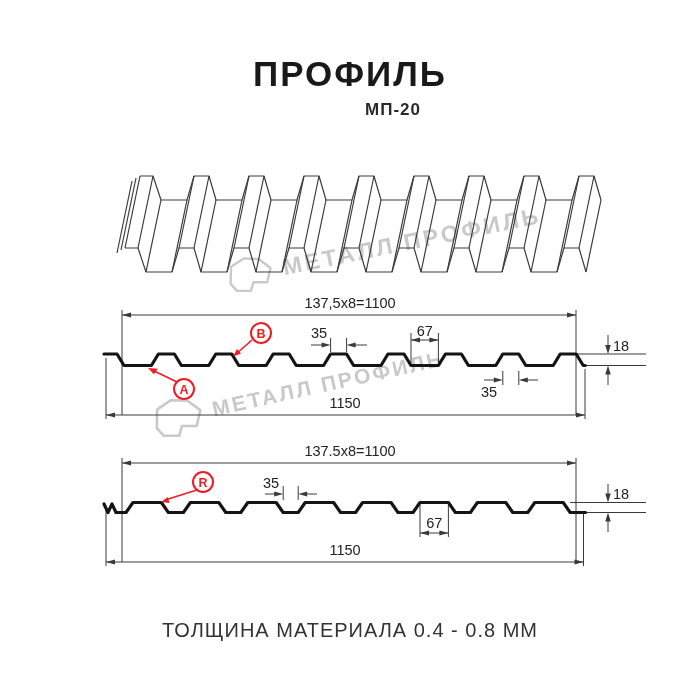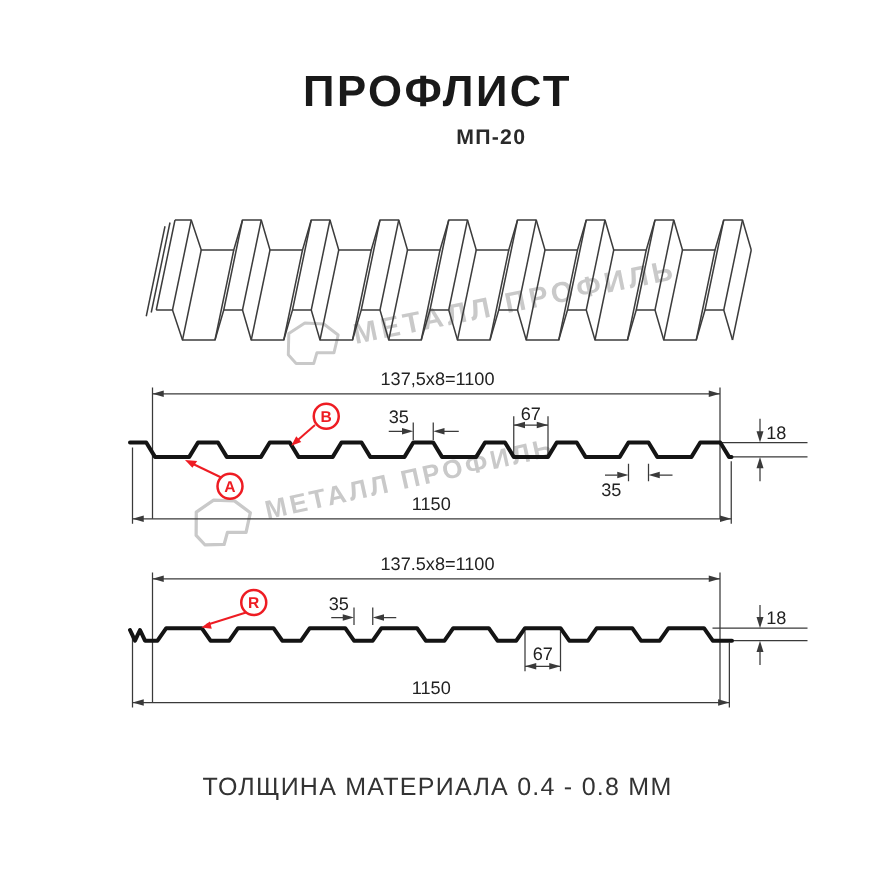--- a/index.html
+++ b/index.html
@@ -27,21 +27,21 @@
   .callout-circle{fill:#fff;stroke:#ee1c23;stroke-width:2;}
   .callout-text{font-family:"Liberation Sans",sans-serif;font-size:12.5px;font-weight:700;fill:#ee1c23;}
   .callout-line{stroke:#ee1c23;stroke-width:1.6;fill:none;}
   .callout-head{fill:#ee1c23;stroke:none;}
 </style>
 </head>
 <body>
 
 <div class="stage">
 
-  <div class="title">ПРОФЛИСТ</div>
+  <div class="title">ПРОФИЛЬ</div>
   <div class="model">МП-20</div>
 
   <div class="wm wm1">
     <svg width="48" height="38" viewBox="0 0 100 80">
       <path d="M7,52 L15,17 L45,5 L76,13 L96,36 L83,64 L55,58 L46,75 L17,69 Z" fill="none" stroke="#c9c9c9" stroke-width="5" stroke-linejoin="round"></path>
     </svg>
     <span>МЕТАЛЛ ПРОФИЛЬ</span>
   </div>
 
   <div class="wm wm2">

